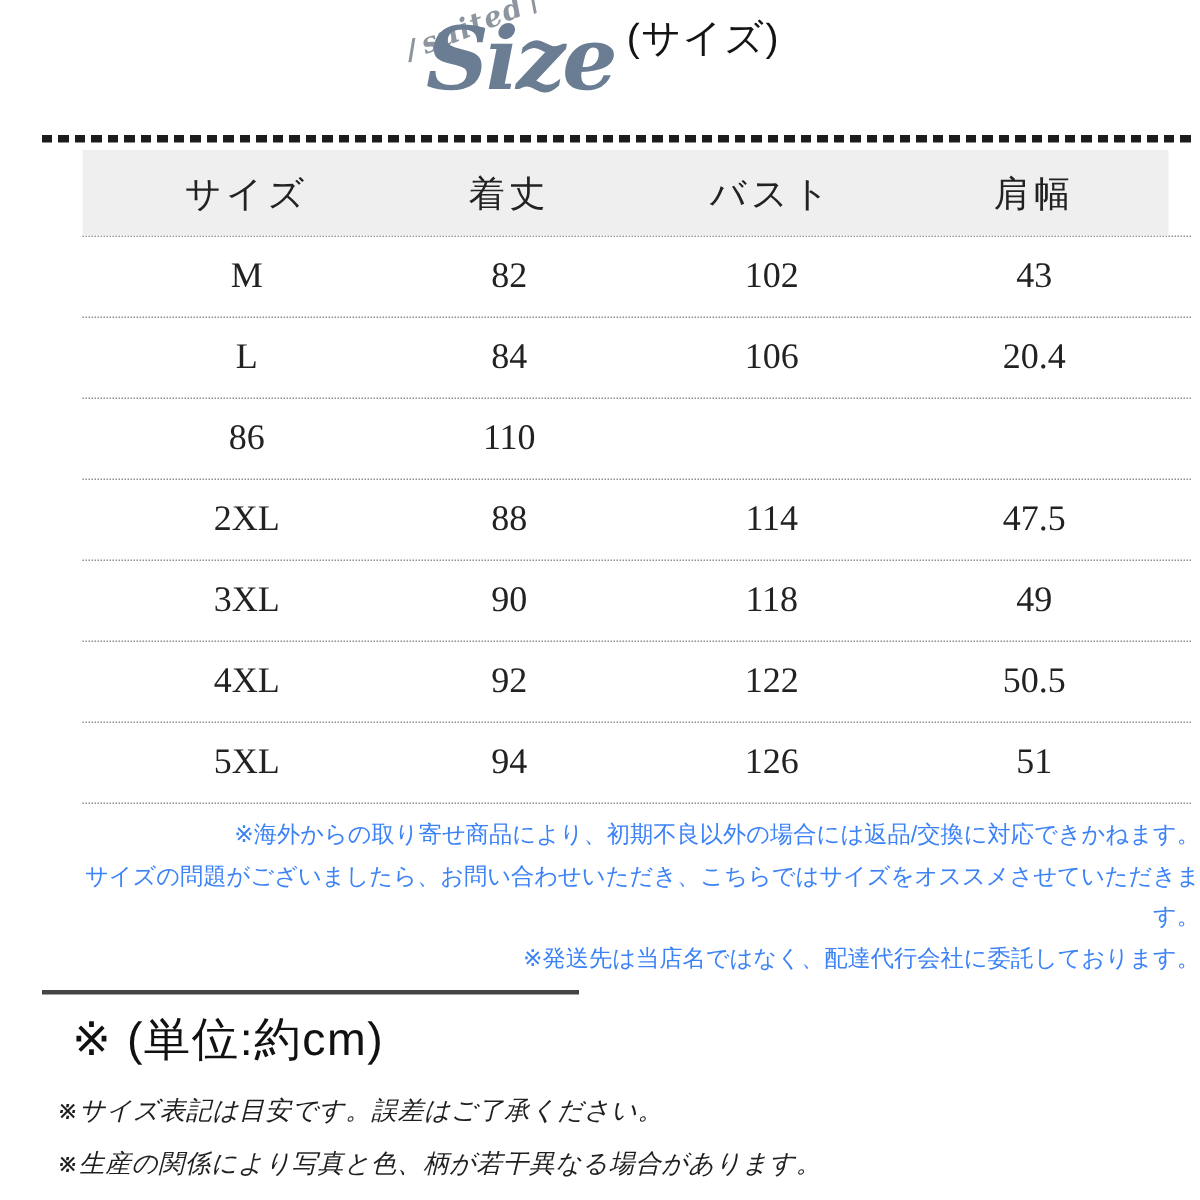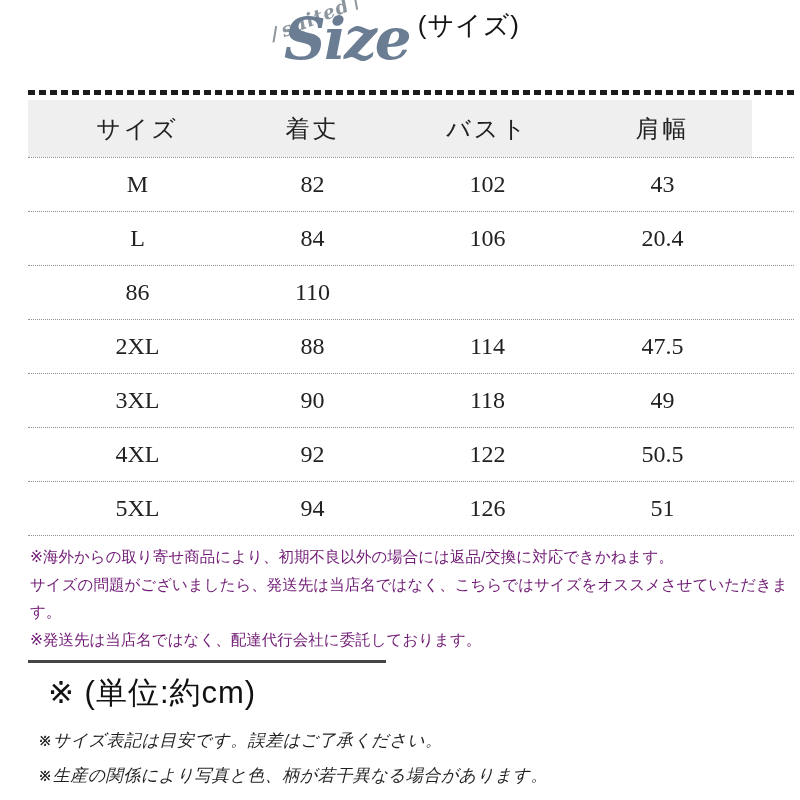--- a/index.html
+++ b/index.html
@@ -42,31 +42,31 @@
   }
 
   
   .dashed-divider {
     height: 5px; margin: 0 6px 5px 28px;
     background: repeating-linear-gradient(90deg, #1c1c1c 0 7px, transparent 7px 11px);
   }
 
   
   .size-table { margin-left: 28px; width: 766px; font-family: "Liberation Serif", "DejaVu Serif", serif; }
-  .t-row { border-bottom: 1px dotted #8f8f8f; }
+  .t-row { border-bottom: 1px dotted #8f8f8f; margin-left: 27px; }
   .t-cells { display: flex; padding-left: 22px; align-items: center; }
   .t-cell { width: 175px; text-align: center; }
   .thead .t-cells {
     background: #efefef; width: 702px; height: 57px;
     font-size: 24px; letter-spacing: 3px; color: #222;
   }
   .tbody .t-cells { height: 53px; font-size: 24px; color: #222; }
 
   
-  .red-notes { margin: 7px 0 0 30px; color: #701a75; font-size: 15.5px; line-height: 27.5px; }
+  .red-notes { margin: 7px 0 0 30px; color: #3b82f6; font-size: 15.5px; line-height: 27.5px; text-align: right; }
   .red-notes p { margin: 0; }
 
   
   .solid-divider { width: 358px; height: 3px; background: #454545; margin: 7px 0 0 28px; }
 
   
   .unit-heading {
     margin: 9px 0 0 48px; font-size: 31px; font-weight: normal;
     color: #111; letter-spacing: 1px;
   }
@@ -155,21 +155,21 @@
           <span class="t-cell">94</span>
           <span class="t-cell">126</span>
           <span class="t-cell">51</span>
         </div>
       </div>
     </div>
   </div>
 
   <div class="red-notes">
     <p>※海外からの取り寄せ商品により、初期不良以外の場合には返品/交換に対応できかねます。</p>
-    <p>サイズの問題がございましたら、発送先は当店名ではなく、こちらではサイズをオススメさせていただきます。</p>
+    <p>サイズの問題がございましたら、お問い合わせいただき、こちらではサイズをオススメさせていただきます。</p>
     <p>※発送先は当店名ではなく、配達代行会社に委託しております。</p>
   </div>
 
   <div class="solid-divider"></div>
 
   <h2 class="unit-heading">※ (単位:約cm)</h2>
 
   <div class="disclaimer-notes">
     <p>※サイズ表記は目安です。誤差はご了承ください。</p>
     <p>※生産の関係により写真と色、柄が若干異なる場合があります。</p>

